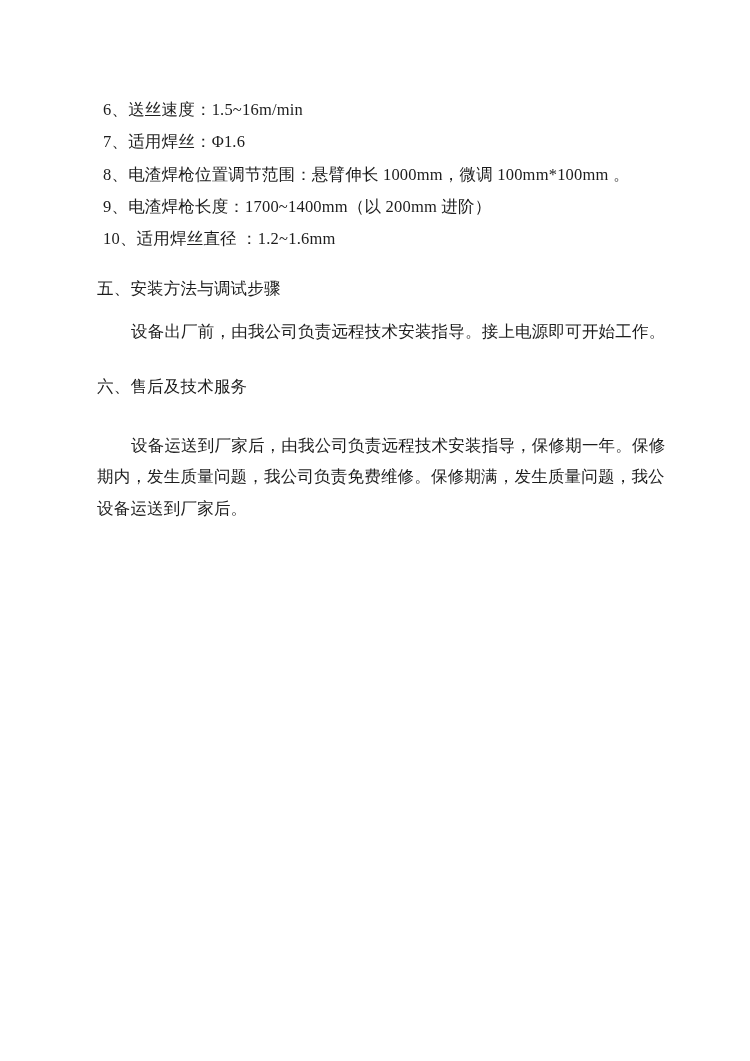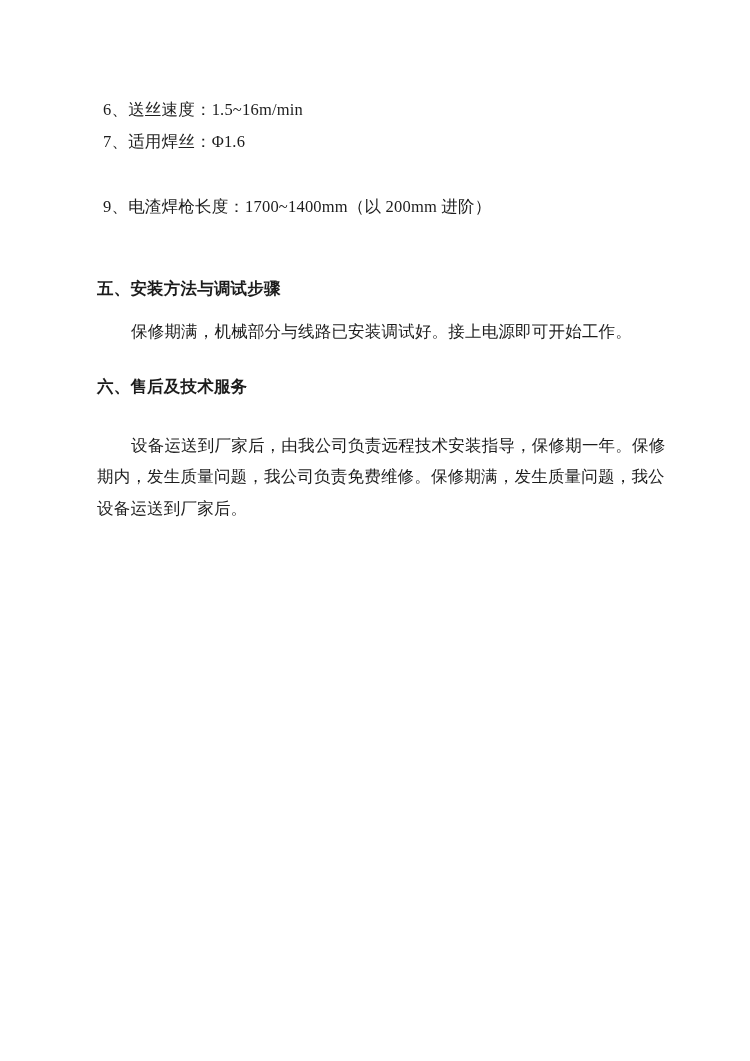--- a/index.html
+++ b/index.html
@@ -20,34 +20,36 @@
   .line {
     position: absolute;
     left: 97px;
     font-size: 16.5px;
     line-height: 21px;
     white-space: pre;
     letter-spacing: 0.2px;
   }
   .list-line { left: 103px; }
   .indent-line { left: 131px; }
-  .heading-line { font-weight: 700; }
+  .heading-line { font-weight: 400; }
   .company-line { left: 355px; }
 </style>
 </head>
 <body>
 
 <div class="page">
 
   <div class="line list-line" style="top:99px">6、送丝速度：1.5~16m/min</div>
   <div class="line list-line" style="top:131px">7、适用焊丝：Φ1.6</div>
+  <div class="line list-line" style="top:164px">8、电渣焊枪位置调节范围：悬臂伸长 1000mm，微调 100mm*100mm 。</div>
   <div class="line list-line" style="top:196px">9、电渣焊枪长度：1700~1400mm（以 200mm 进阶）</div>
+  <div class="line list-line" style="top:228px">10、适用焊丝直径 ：1.2~1.6mm</div>
 
   <div class="line heading-line" style="top:278px">五、安装方法与调试步骤</div>
-  <div class="line indent-line" style="top:321px">保修期满，机械部分与线路已安装调试好。接上电源即可开始工作。</div>
+  <div class="line indent-line" style="top:321px">设备出厂前，由我公司负责远程技术安装指导。接上电源即可开始工作。</div>
 
   <div class="line heading-line" style="top:376px">六、售后及技术服务</div>
   <div class="line" style="top:466px">期内，发生质量问题，我公司负责免费维修。保修期满，发生质量问题，我公</div>
   <div class="line indent-line" style="top:435px">设备运送到厂家后，由我公司负责远程技术安装指导，保修期一年。保修</div>
   <div class="line" style="top:498px">设备运送到厂家后。</div>
 
 
 </div>
 
 </body></html>

